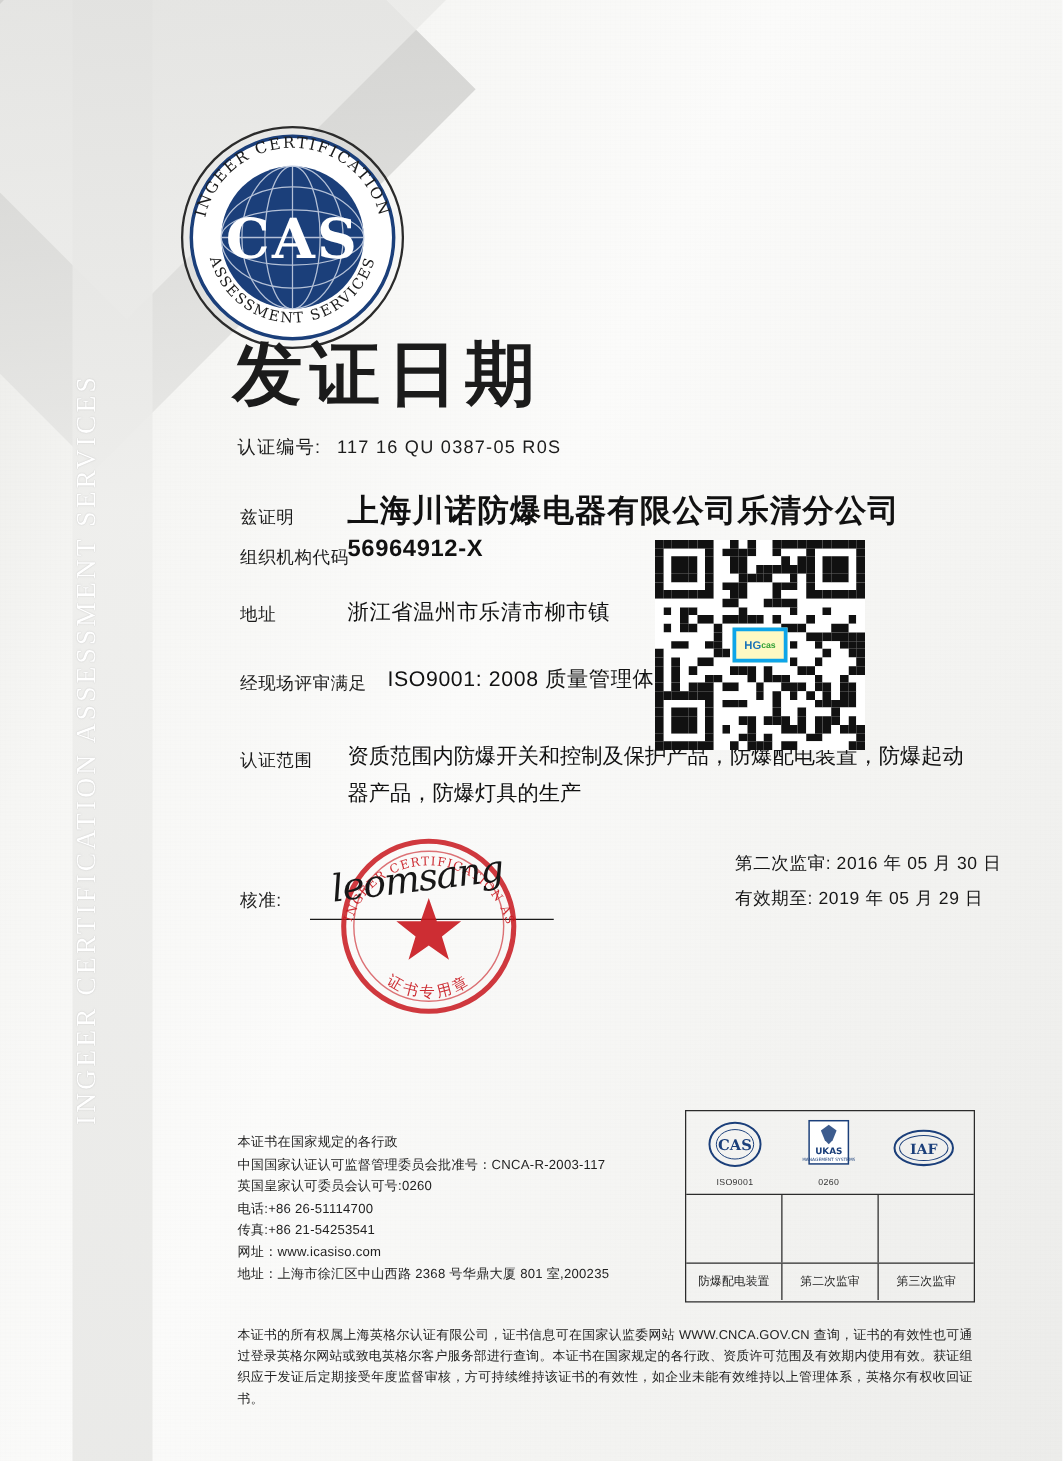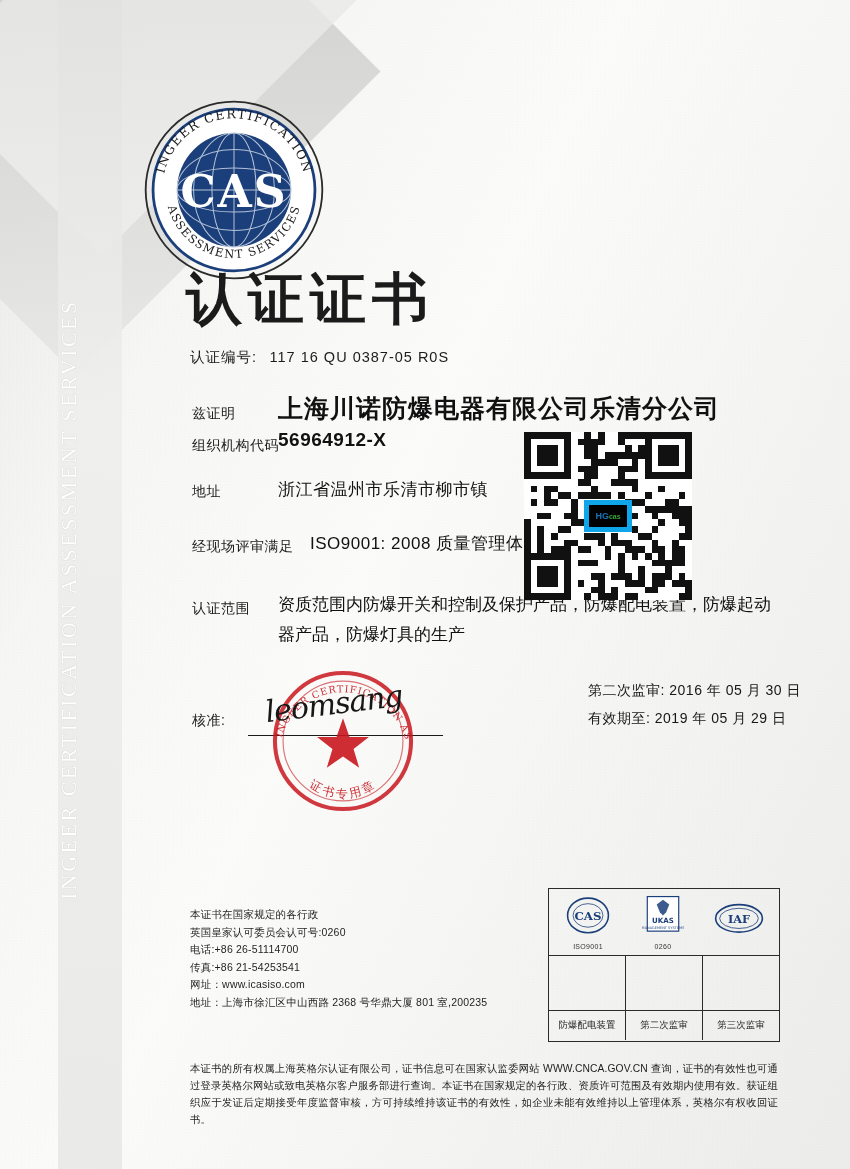--- a/index.html
+++ b/index.html
@@ -163,22 +163,22 @@
     grid-template-rows: repeat(25, 1fr);
   }
   .qr-inner i { background: #111; }
   .qr-logo {
     position: absolute;
     left: 50%;
     top: 50%;
     transform: translate(-50%,-50%);
     width: 38px;
     height: 22px;
-    background: #000000;
-    border: 5px solid #0ea5e9;
+    background: #fef9c3;
+    border: 3px solid #0ea5e9;
     display: flex;
     align-items: center;
     justify-content: center;
     font-size: 9px;
     font-weight: bold;
     color: #1a73b7;
   }
   .qr-logo .grn { color: #3aa33a; font-size: 7px; }
 
   
@@ -325,21 +325,21 @@
       <text x="100" y="118" text-anchor="middle" font-family="DejaVu Serif, serif" font-size="48" font-weight="bold" fill="#ffffff" letter-spacing="2">CAS</text>
       <text font-family="DejaVu Serif, serif" font-size="13.5" fill="#1b1b1b" letter-spacing="1.6">
         <textPath href="#arcTop" startOffset="50%" text-anchor="middle">INGEER CERTIFICATION</textPath>
       </text>
       <text font-family="DejaVu Serif, serif" font-size="12.5" fill="#1b1b1b" letter-spacing="1.6">
         <textPath href="#arcBot" startOffset="50%" text-anchor="middle">ASSESSMENT SERVICES</textPath>
       </text>
     </svg>
   </div>
 
-  <div class="cert-title">认证证书</div>
+  <div class="cert-title">发证日期</div>
 
   <div class="cert-number">
     <span class="lbl">认证编号:</span>
     <span style="margin-left:8px;letter-spacing:1px;">117 16 QU 0387-05 R0S</span>
   </div>
 
   <div class="field-label" style="top:405px;">兹证明</div>
   <div class="field-value big-value" style="top:392px;">上海川诺防爆电器有限公司乐清分公司</div>
 
   <div class="field-label" style="top:437px;">组织机构代码</div>
@@ -1014,20 +1014,21 @@
       <span>2016 年 05 月 30 日</span>
     </div>
     <div>
       <span>有效期至:</span>
       <span>2019 年 05 月 29 日</span>
     </div>
   </div>
 
   <div class="footer-left">
     <div>本证书在国家规定的各行政</div>
+    <div>中国国家认证认可监督管理委员会批准号：CNCA-R-2003-117</div>
     <div>英国皇家认可委员会认可号:0260</div>
     <div>电话:+86 26-51114700</div>
     <div>传真:+86 21-54253541</div>
     <div>网址：www.icasiso.com</div>
     <div>地址：上海市徐汇区中山西路 2368 号华鼎大厦 801 室,200235</div>
   </div>
 
   <div class="footer-table">
     <div class="ft-row1">
       <div class="mark">

